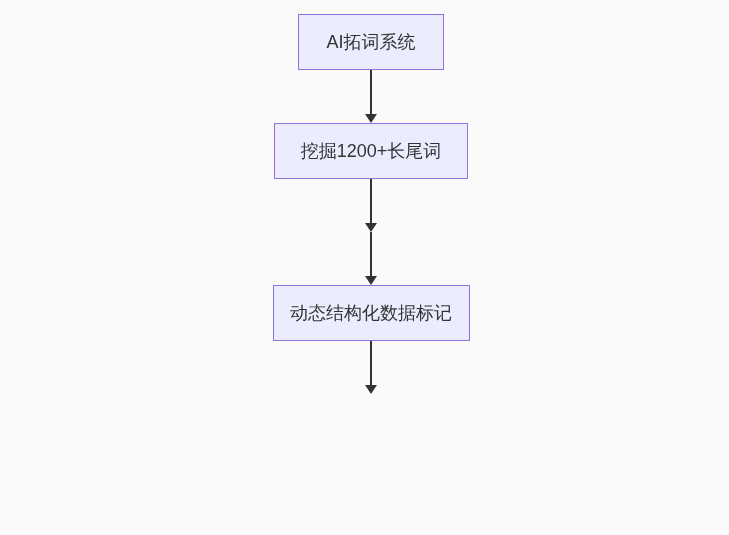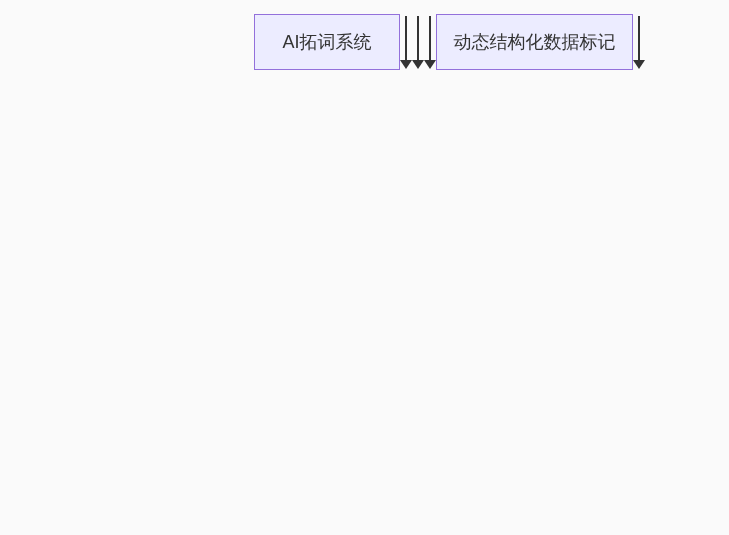--- a/index.html
+++ b/index.html
@@ -21,20 +21,21 @@
   .canvas {
     position: relative;
     width: 729px; height: 535px;
   }
   .flow-column {
     position: absolute;
     left: 254px;           
     top: 14px;
     width: 234px;
     display: flex;
+    flex-direction: column;
     align-items: center;
   }
   .node {
     height: 56px;
     display: flex;
     align-items: center;
     justify-content: center;
     background: var(--node-fill);
     border: 1px solid var(--node-border);
     color: var(--text);
@@ -76,20 +77,23 @@
 
     <div class="node n1">
       <span>AI拓词系统</span>
     </div>
 
     <div class="edge">
       <div class="edge-line"></div>
       <div class="edge-head"></div>
     </div>
 
+    <div class="node n2">
+      <span>挖掘1200+长尾词</span>
+    </div>
 
     <div class="edge">
       <div class="edge-line"></div>
       <div class="edge-head"></div>
     </div>
 
 
     <div class="edge">
       <div class="edge-line"></div>
       <div class="edge-head"></div>

